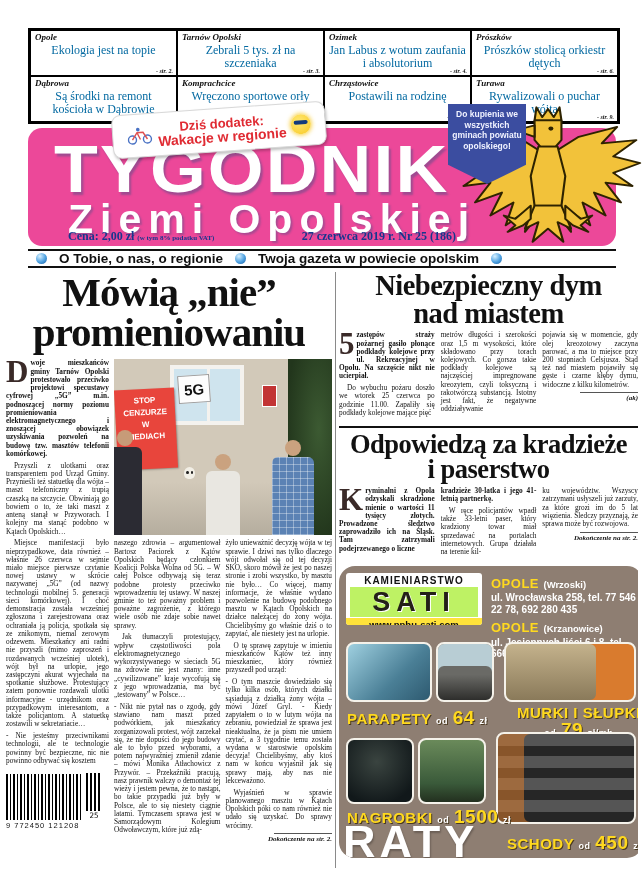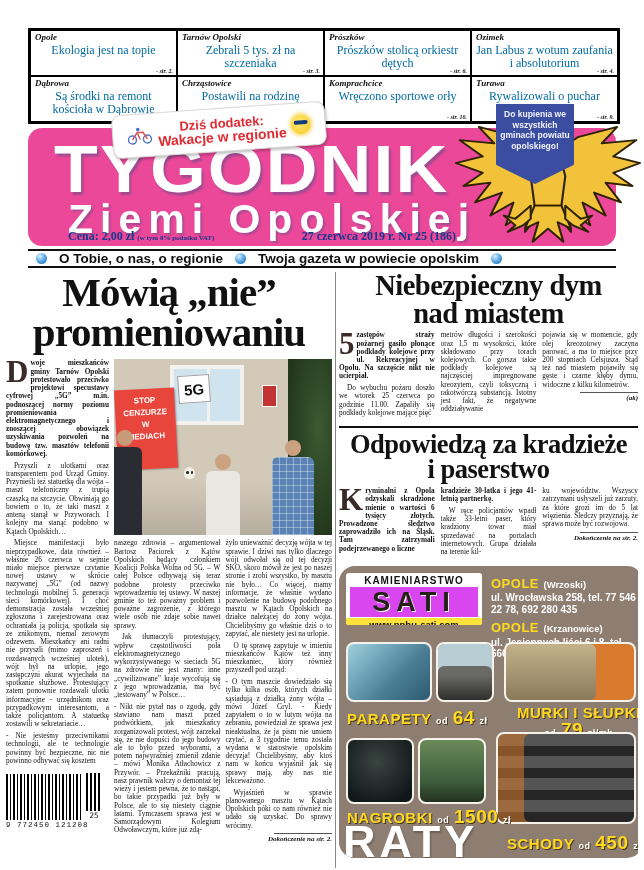--- a/index.html
+++ b/index.html
@@ -30,21 +30,21 @@
   .supp-text{color:#e02b33;font-weight:bold;font-family:"Liberation Sans",sans-serif;text-align:center;line-height:1.0;}
   .supp-text .l1{font-size:13px;}
   .supp-text .l2{font-size:14px;}
   .sun{width:20px;height:20px;border-radius:50%;background:radial-gradient(circle at 40% 35%,#ffe873,#f8c822);
        position:relative;box-shadow:0 0 4px 1px rgba(248,200,34,.8);}
   .sun:after{content:"";position:absolute;left:3px;top:6px;width:14px;height:4px;background:#123a7c;border-radius:2px;}
   
   .ribbon{position:absolute;left:448px;top:104px;width:78px;height:80px;background:#3b4da0;z-index:6;
           clip-path:polygon(0 0,100% 0,100% 76%,50% 100%,0 76%);
           color:#f0f2ff;font-family:"Liberation Sans",sans-serif;font-weight:bold;font-size:8.5px;
-          text-align:center;padding:5px 4px 0 4px;box-sizing:border-box;line-height:1.25;margin-left:48px;}
+          text-align:center;padding:5px 4px 0 4px;box-sizing:border-box;line-height:1.25;}
   
   .eagle{position:absolute;left:452px;top:104px;width:192px;height:164px;z-index:5;}
   
   .tagbar{position:absolute;left:28px;top:249px;width:588px;height:19px;border-top:2px solid #111;
           border-bottom:2px solid #111;display:flex;align-items:center;gap:12px;padding-left:8px;
           font-family:"Liberation Sans",sans-serif;font-weight:bold;font-size:13.5px;background:#fff;box-sizing:border-box;}
   .globe{width:11px;height:11px;border-radius:50%;flex:0 0 auto;
          background:radial-gradient(circle at 35% 30%,#d6f0ff,#4da0e0 55%,#155a9e);}
   
   .main{position:absolute;left:6px;top:272px;width:632px;height:596px;display:flex;overflow:hidden;}
@@ -91,30 +91,30 @@
   .fig1 .head{background:#c79b78;}
   .fig2{left:92px;} .fig2 .torso{width:34px;height:64px;background:#e9e7e1;}
   .fig3{left:158px;} .fig3 .torso{width:42px;height:78px;background:#5b82b4;
         background-image:linear-gradient(rgba(255,255,255,.35) 1px,transparent 1px),linear-gradient(90deg,rgba(255,255,255,.35) 1px,transparent 1px);
         background-size:7px 7px;}
   
   .barcode{margin-top:8px;width:100px;background:#fff;}
   .bc-row{display:flex;align-items:flex-end;gap:4px;}
   .bc-bars{width:76px;height:46px;background:repeating-linear-gradient(90deg,#000 0 2px,#fff 2px 4px,#000 4px 5px,#fff 5px 7px);}
   .bc-addon{width:16px;height:38px;background:repeating-linear-gradient(90deg,#000 0 2px,#fff 2px 4px);}
-  .bc-digits{font-family:Liberation Mono, monospace;font-size:7.5px;letter-spacing:1px;margin-top:1px;}
+  .bc-digits{font-family:Liberation Sans, sans-serif;font-size:7.5px;letter-spacing:1px;margin-top:1px;}
   .bc-addon-digits{font-family:"DejaVu Sans Mono",monospace;font-size:7.5px;text-align:center;}
   .cont{font-size:7px;font-weight:bold;font-style:italic;text-align:right;margin:0;}
   
   .ad{position:relative;margin-top:6px;width:304px;height:292px;background:#8e7e72;border-radius:16px;
       font-family:"Liberation Sans",sans-serif;overflow:hidden;}
   .ad-logo{position:absolute;left:7px;top:7px;width:136px;height:52px;background:#fff;border-radius:3px;
            text-align:center;overflow:hidden;}
   .ad-logo .top{font-size:10px;font-weight:900;letter-spacing:1px;color:#111;margin-top:2px;}
-  .ad-logo .sati{font-size:27px;font-weight:900;letter-spacing:6px;color:#242018;background:#d946ef;
+  .ad-logo .sati{font-size:27px;font-weight:900;letter-spacing:6px;color:#242018;background:#bef264;
                  line-height:30px;margin:1px 4px;text-shadow:1px 1px 0 #fff;}
   .ad-logo .web{background:#ffe23a;color:#111;font-weight:bold;font-size:9.5px;line-height:13px;}
   .ad-addr{position:absolute;left:152px;top:8px;color:#fff;font-weight:bold;line-height:1.15;}
   .ad-addr .city{color:#ffd91e;font-weight:900;font-size:13px;letter-spacing:.5px;}
   .ad-addr .area{color:#fff;font-size:9.5px;}
   .ad-addr .street{font-size:10px;margin-bottom:3px;}
   .ad-ph{position:absolute;border:2px solid #f5f2ea;border-radius:8px;box-sizing:border-box;}
   .adlabel{position:absolute;color:#ffd91e;font-weight:900;font-size:15px;letter-spacing:.5px;
            text-shadow:1px 1px 0 #4a3a20;white-space:nowrap;}
   .adlabel small{font-size:9px;color:#fff;font-weight:bold;text-shadow:1px 1px 0 #4a3a20;}
@@ -132,43 +132,43 @@
       <div class="ttown">Opole</div>
       <div class="thead">Ekologia jest na topie</div>
       <div class="tpage">- str. 2.</div>
     </div>
     <div class="tcell">
       <div class="ttown">Tarnów Opolski</div>
       <div class="thead">Zebrali 5 tys. zł na szczeniaka</div>
       <div class="tpage">- str. 3.</div>
     </div>
     <div class="tcell">
+      <div class="ttown">Ozimek</div>
+      <div class="thead">Jan Labus z wotum zaufania i absolutorium</div>
+      <div class="tpage">- str. 4.</div>
+    </div>
+    <div class="tcell">
       <div class="ttown">Prószków</div>
       <div class="thead">Prószków stolicą orkiestr dętych</div>
       <div class="tpage">- str. 6.</div>
     </div>
     <div class="tcell">
-      <div class="ttown">Ozimek</div>
-      <div class="thead">Jan Labus z wotum zaufania i absolutorium</div>
-      <div class="tpage">- str. 4.</div>
-    </div>
-    <div class="tcell">
       <div class="ttown">Dąbrowa</div>
       <div class="thead">Są środki na remont kościoła w Dąbrowie</div>
       <div class="tpage">- str. 7.</div>
     </div>
     <div class="tcell">
+      <div class="ttown">Komprachcice</div>
+      <div class="thead">Wręczono sportowe orły</div>
+      <div class="tpage">- str. 10.</div>
+    </div>
+    <div class="tcell">
       <div class="ttown">Chrząstowice</div>
       <div class="thead">Postawili na rodzinę</div>
       <div class="tpage">- str. 11.</div>
-    </div>
-    <div class="tcell">
-      <div class="ttown">Komprachcice</div>
-      <div class="thead">Wręczono sportowe orły</div>
-      <div class="tpage">- str. 10.</div>
     </div>
     <div class="tcell">
       <div class="ttown">Turawa</div>
       <div class="thead">Rywalizowali o puchar wójta</div>
       <div class="tpage">- str. 9.</div>
     </div>
   </div>
 
   <div class="masthead">
     <div class="mh-title">TYGODNIK</div>
@@ -312,21 +312,21 @@
 
       <div class="hsep"></div>
 
       <div>
         <h2 class="medtitle2">
           <span>Odpowiedzą za kradzieże</span><br>
           <span>i paserstwo</span>
         </h2>
         <div class="cols3">
           <div class="rc">
-            <p class="art lead"><span class="dropcap">K</span><span>ryminalni z Opola odzyskali skradzione mienie o wartości 6 tysięcy złotych. Prowadzone śledztwo zaprowadziło ich na Śląsk. Tam zatrzymali podejrzewanego o liczne</span></p>
+            <p class="art lead"><span class="dropcap">K</span><span>ryminalni z Opola odzyskali skradzione mienie o wartości 11 tysięcy złotych. Prowadzone śledztwo zaprowadziło ich na Śląsk. Tam zatrzymali podejrzewanego o liczne</span></p>
           </div>
           <div class="rc">
             <p class="art lead">kradzieże 30-latka i jego 41-letnią partnerkę.</p>
             <p class="art">W ręce policjantów wpadł także 33-letni paser, który kradziony towar miał sprzedawać na portalach internetowych. Grupa działała na terenie kil-</p>
           </div>
           <div class="rc">
             <p class="art noind">ku województw. Wszyscy zatrzymani usłyszeli już zarzuty, za które grozi im do 5 lat więzienia. Śledczy przyznają, że sprawa może być rozwojowa.</p>
             <div class="sigline"></div>
             <p class="cont">Dokończenie na str. 2.</p>
           </div>

